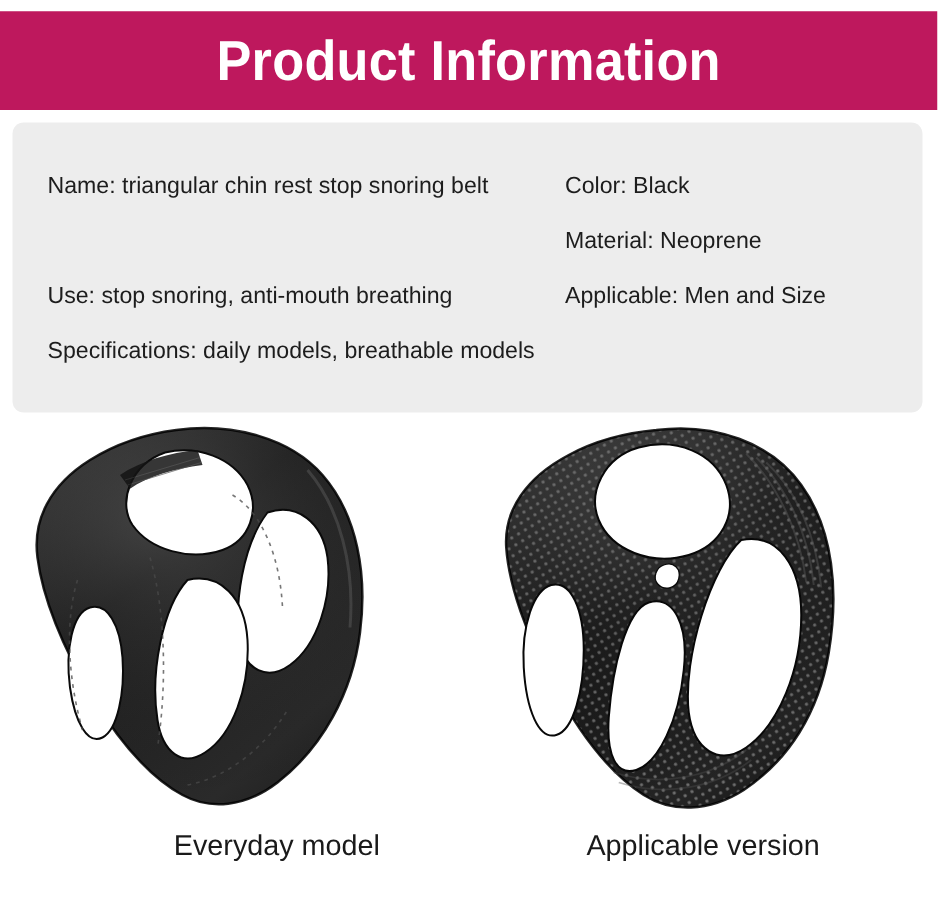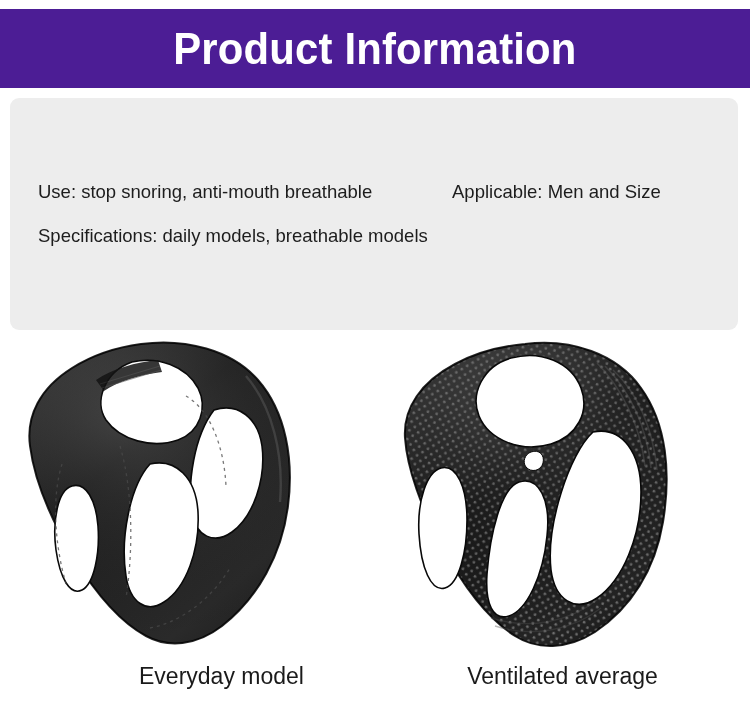--- a/index.html
+++ b/index.html
@@ -17,21 +17,21 @@
     -webkit-font-smoothing: antialiased;
   }
 
   
   .banner {
     position: absolute;
     left: 0;
     top: 9px;
     width: 750px;
     height: 79px;
-    background: #4c1d95;
+    background: #be185d;
     display: flex;
     align-items: center;
     justify-content: center;
   }
   .banner-title {
     color: #ffffff;
     font-family: "Liberation Sans Narrow", "Liberation Sans", sans-serif;
     font-size: 45px;
     font-weight: bold;
     letter-spacing: 0.2px;
@@ -119,26 +119,31 @@
 </head>
 <body>
 
 <div class="banner">
   <div class="banner-title">Product Information</div>
 </div>
 
 <div class="info-panel">
   <div class="info-rows">
 
-
     <div class="info-row">
+      <span class="spec-item col-left">Name: triangular chin rest stop snoring belt</span>
+      <span class="spec-item col-right">Color: Black</span>
     </div>
 
     <div class="info-row">
-      <span class="spec-item col-left">Use: stop snoring, anti-mouth breathable</span>
+      <span class="spec-item col-right">Material: Neoprene</span>
+    </div>
+
+    <div class="info-row">
+      <span class="spec-item col-left">Use: stop snoring, anti-mouth breathing</span>
       <span class="spec-item col-right">Applicable: Men and Size</span>
     </div>
 
     <div class="info-row">
       <span class="spec-item col-left">Specifications: daily models, breathable models</span>
     </div>
 
   </div>
 </div>
 
@@ -318,16 +323,16 @@
           <path d="M230 30 C 254 54, 272 90, 276 132"></path>
           <path d="M222 27 C 246 51, 265 88, 270 130"></path>
         </g>
 
         <g fill="none" stroke="#4f4f4f" stroke-width="1.4" opacity="0.40">
           <path d="M120 290 C 158 302, 198 294, 226 272"></path>
           <path d="M116 282 C 154 294, 194 286, 222 264"></path>
         </g>
       </svg>
     </div>
-    <div class="product-caption">Ventilated average</div>
+    <div class="product-caption">Applicable version</div>
   </div>
 
 </div>
 
 </body></html>

